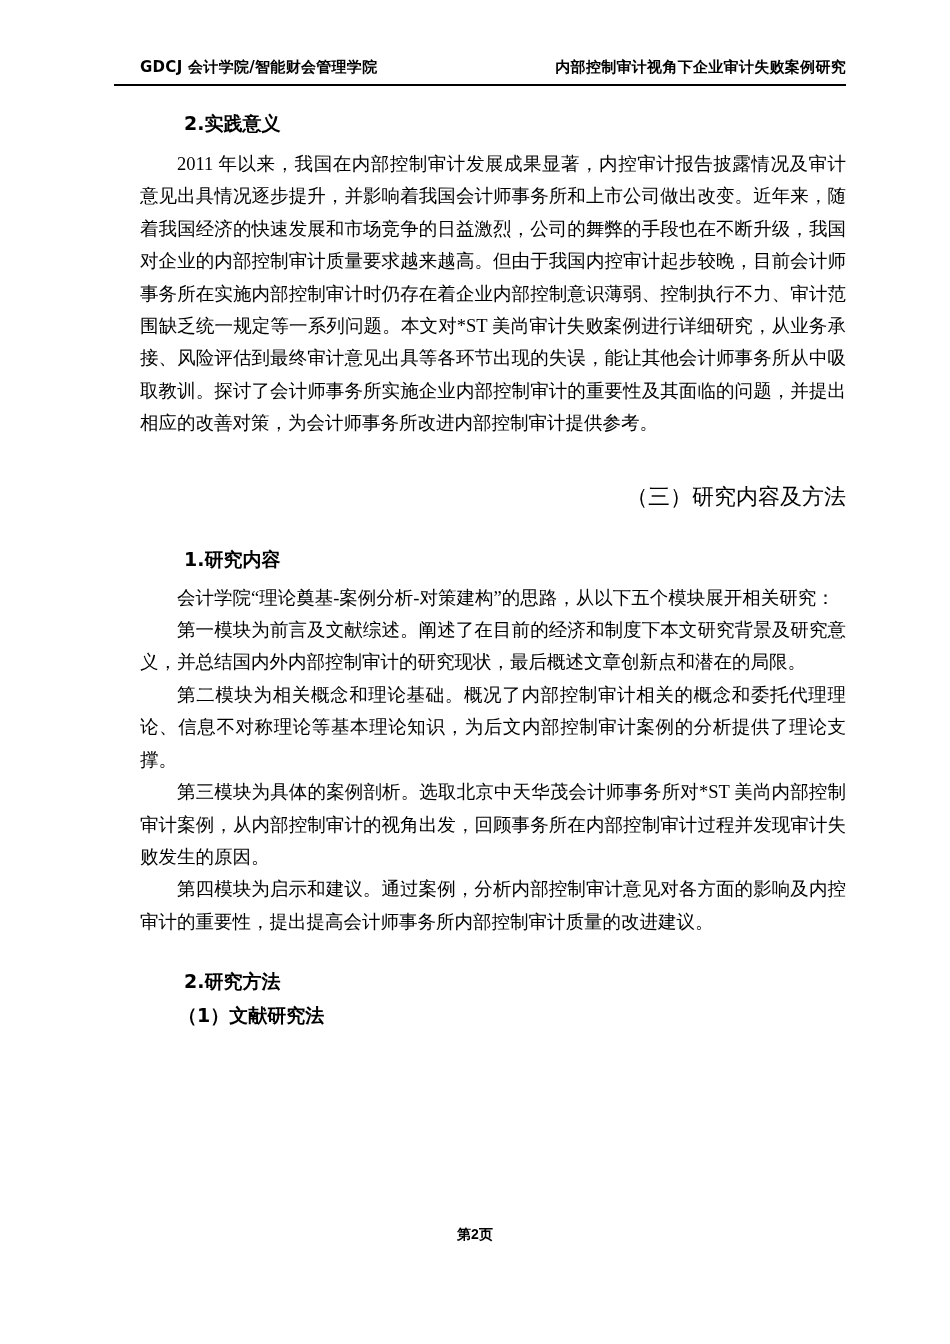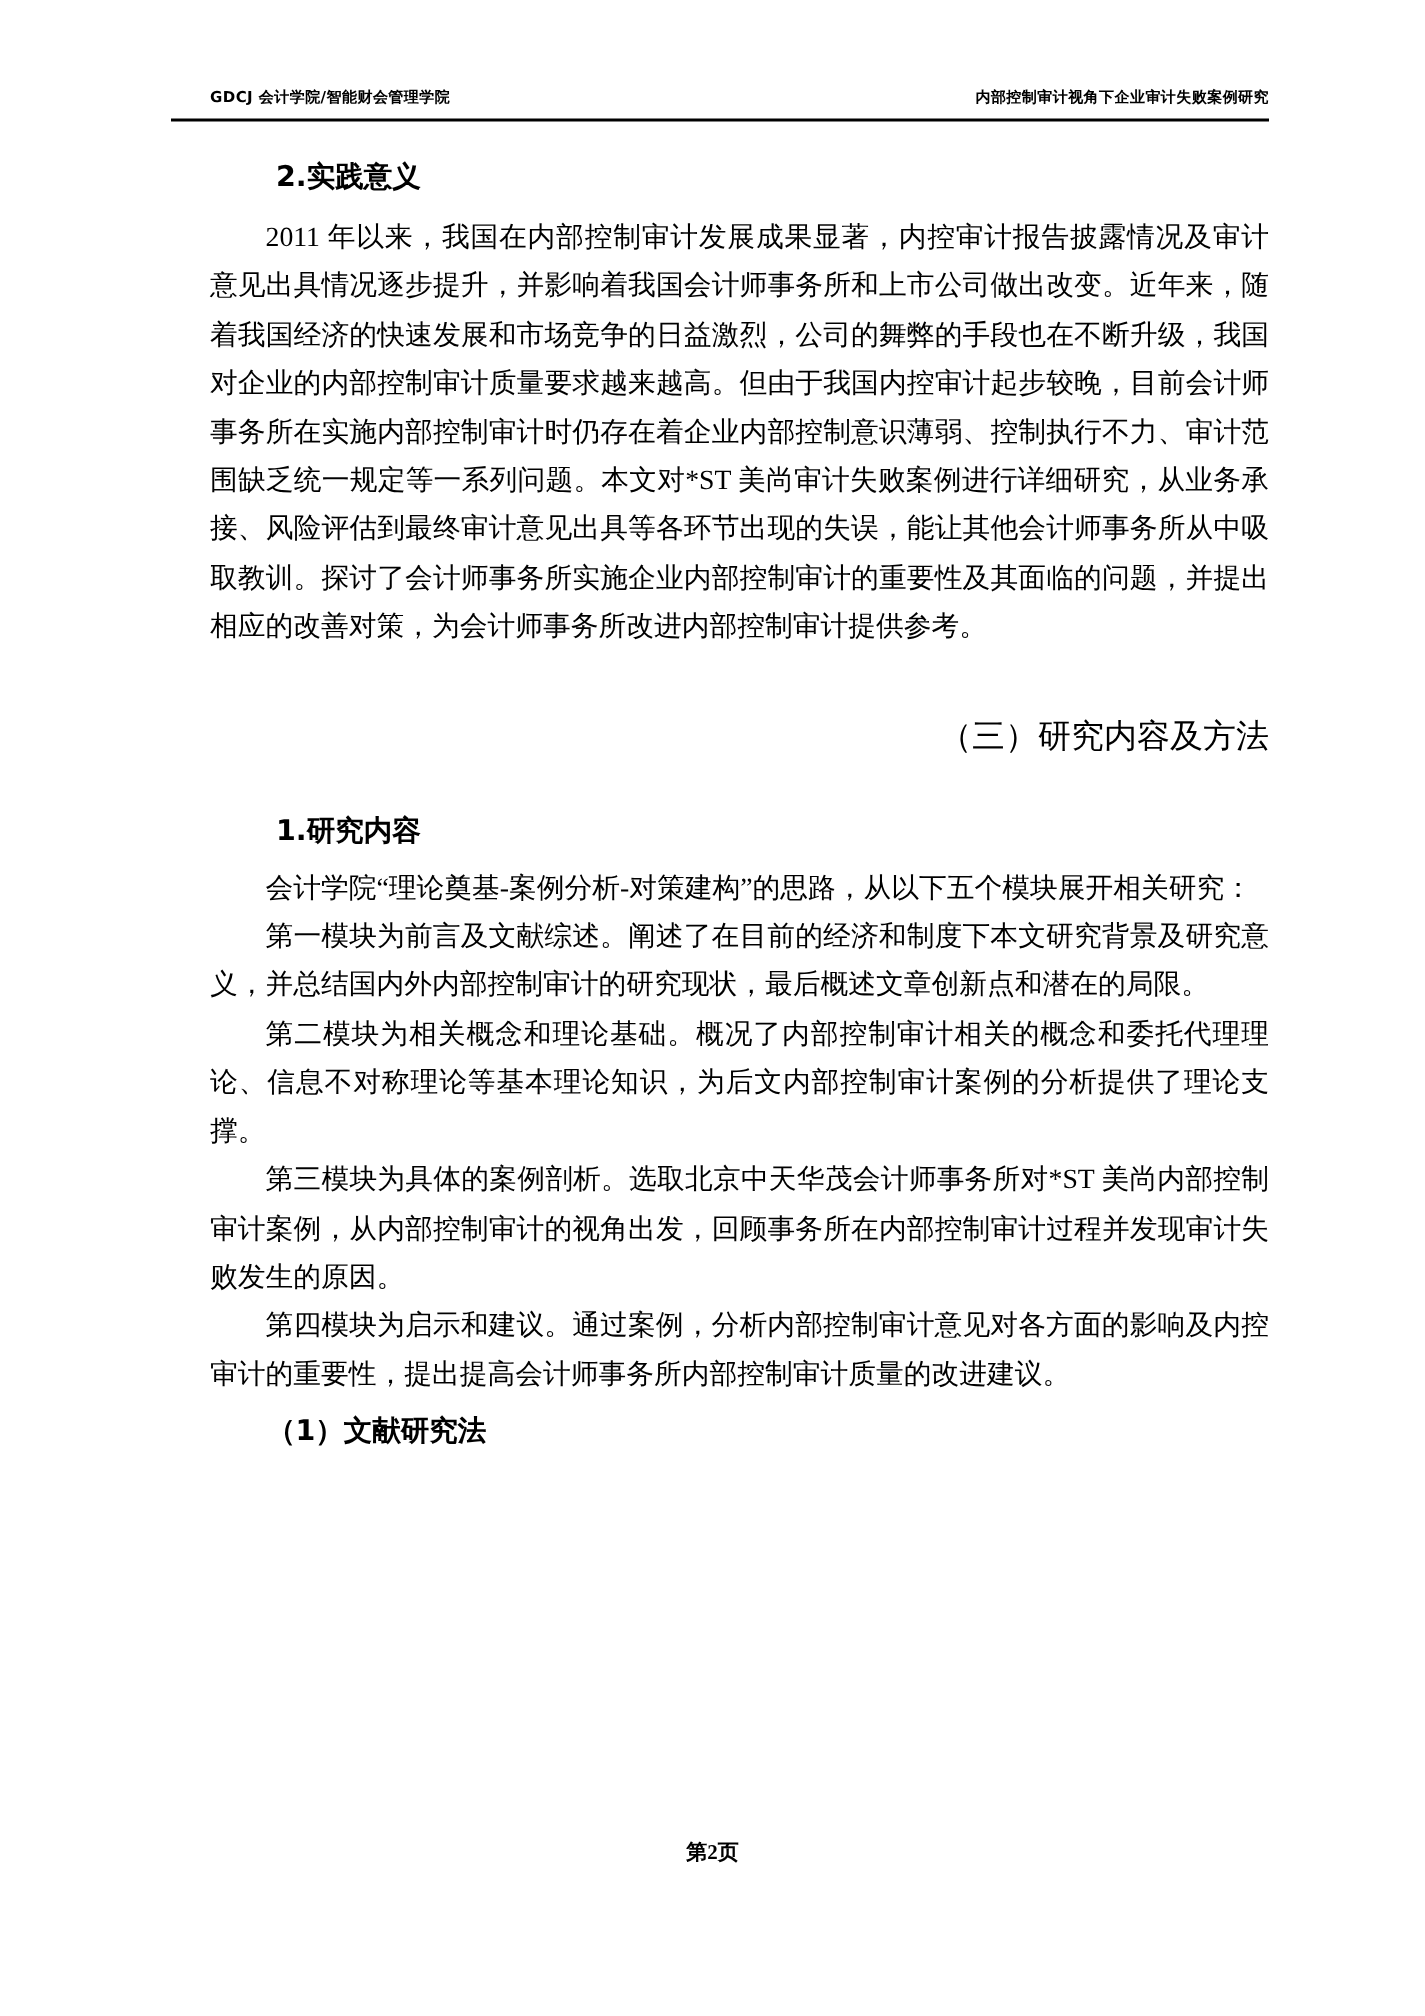--- a/index.html
+++ b/index.html
@@ -21,21 +21,21 @@
     top: 0;
     width: 706px;
   }
   .page-header {
     display: flex;
     justify-content: space-between;
     align-items: flex-end;
     padding-top: 58px;
     font-family: "DejaVu Sans", "Liberation Sans", sans-serif;
     font-weight: bold;
-    font-size: 10px;
+    font-size: 15px;
     letter-spacing: 0.3px;
     white-space: nowrap;
   }
   .header-rule {
     margin-top: 7px;
     border-bottom: 2.2px solid #000000;
     margin-left: -26px; 
   }
   .page-body {
     margin-top: 18px;
@@ -67,21 +67,21 @@
     margin-top: 42px;
     margin-bottom: 20px;
     text-align: right;
   }
   .page-footer {
     position: absolute;
     left: 0;
     top: 1226px;
     width: 950px;
     text-align: center;
-    font-family: Liberation Serif, serif;
+    font-family: Liberation Sans, sans-serif;
     font-weight: bold;
     font-size: 14px;
   }
 </style>
 </head>
 <body>
 
 <div class="page">
 
   <div class="content-col">
@@ -107,20 +107,21 @@
 
       <p>第一模块为前言及文献综述。阐述了在目前的经济和制度下本文研究背景及研究意义，并总结国内外内部控制审计的研究现状，最后概述文章创新点和潜在的局限。</p>
 
       <p>第二模块为相关概念和理论基础。概况了内部控制审计相关的概念和委托代理理论、信息不对称理论等基本理论知识，为后文内部控制审计案例的分析提供了理论支撑。</p>
 
       <p>第三模块为具体的案例剖析。选取北京中天华茂会计师事务所对*ST 美尚内部控制审计案例，从内部控制审计的视角出发，回顾事务所在内部控制审计过程并发现审计失败发生的原因。</p>
 
       <p>第四模块为启示和建议。通过案例，分析内部控制审计意见对各方面的影响及内控审计的重要性，提出提高会计师事务所内部控制审计质量的改进建议。</p>
 
 
+      <h3 class="h-sub method">2.研究方法</h3>
 
       <h3 class="h-sub method-sub">（1）文献研究法</h3>
 
     </main>
 
   </div>
 
   <footer class="page-footer">
     <span>第2页</span>
   </footer>

